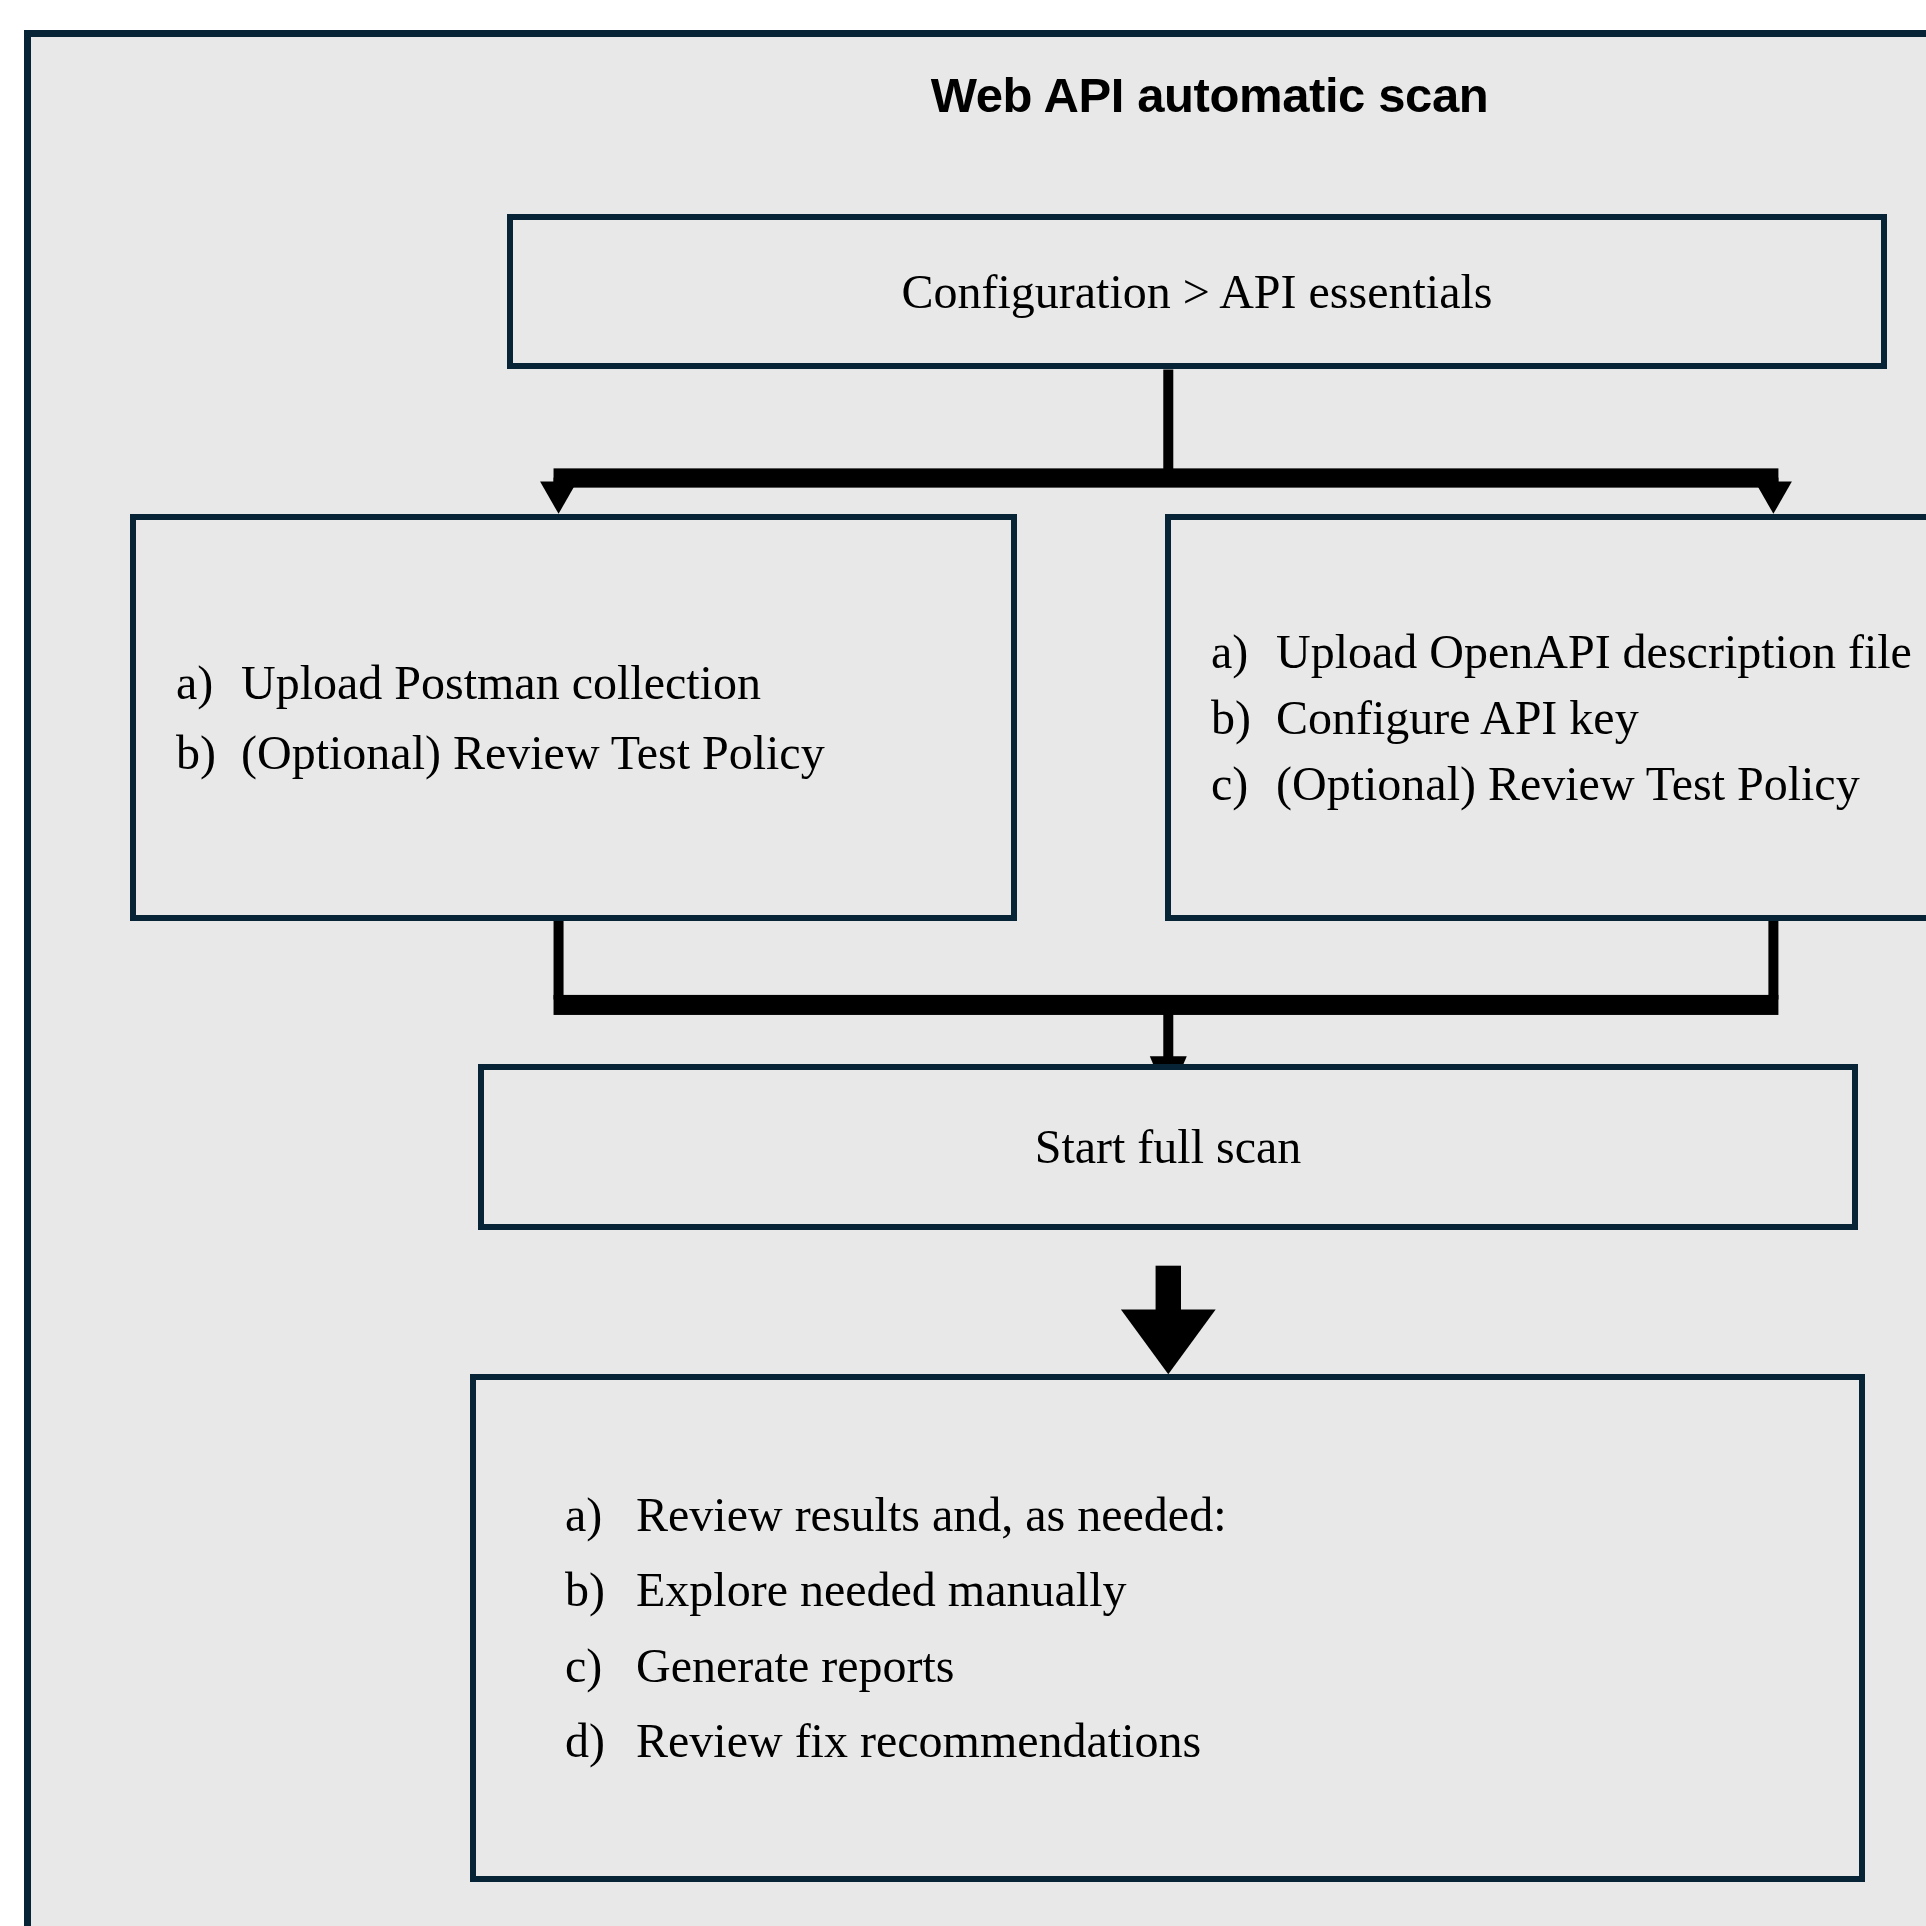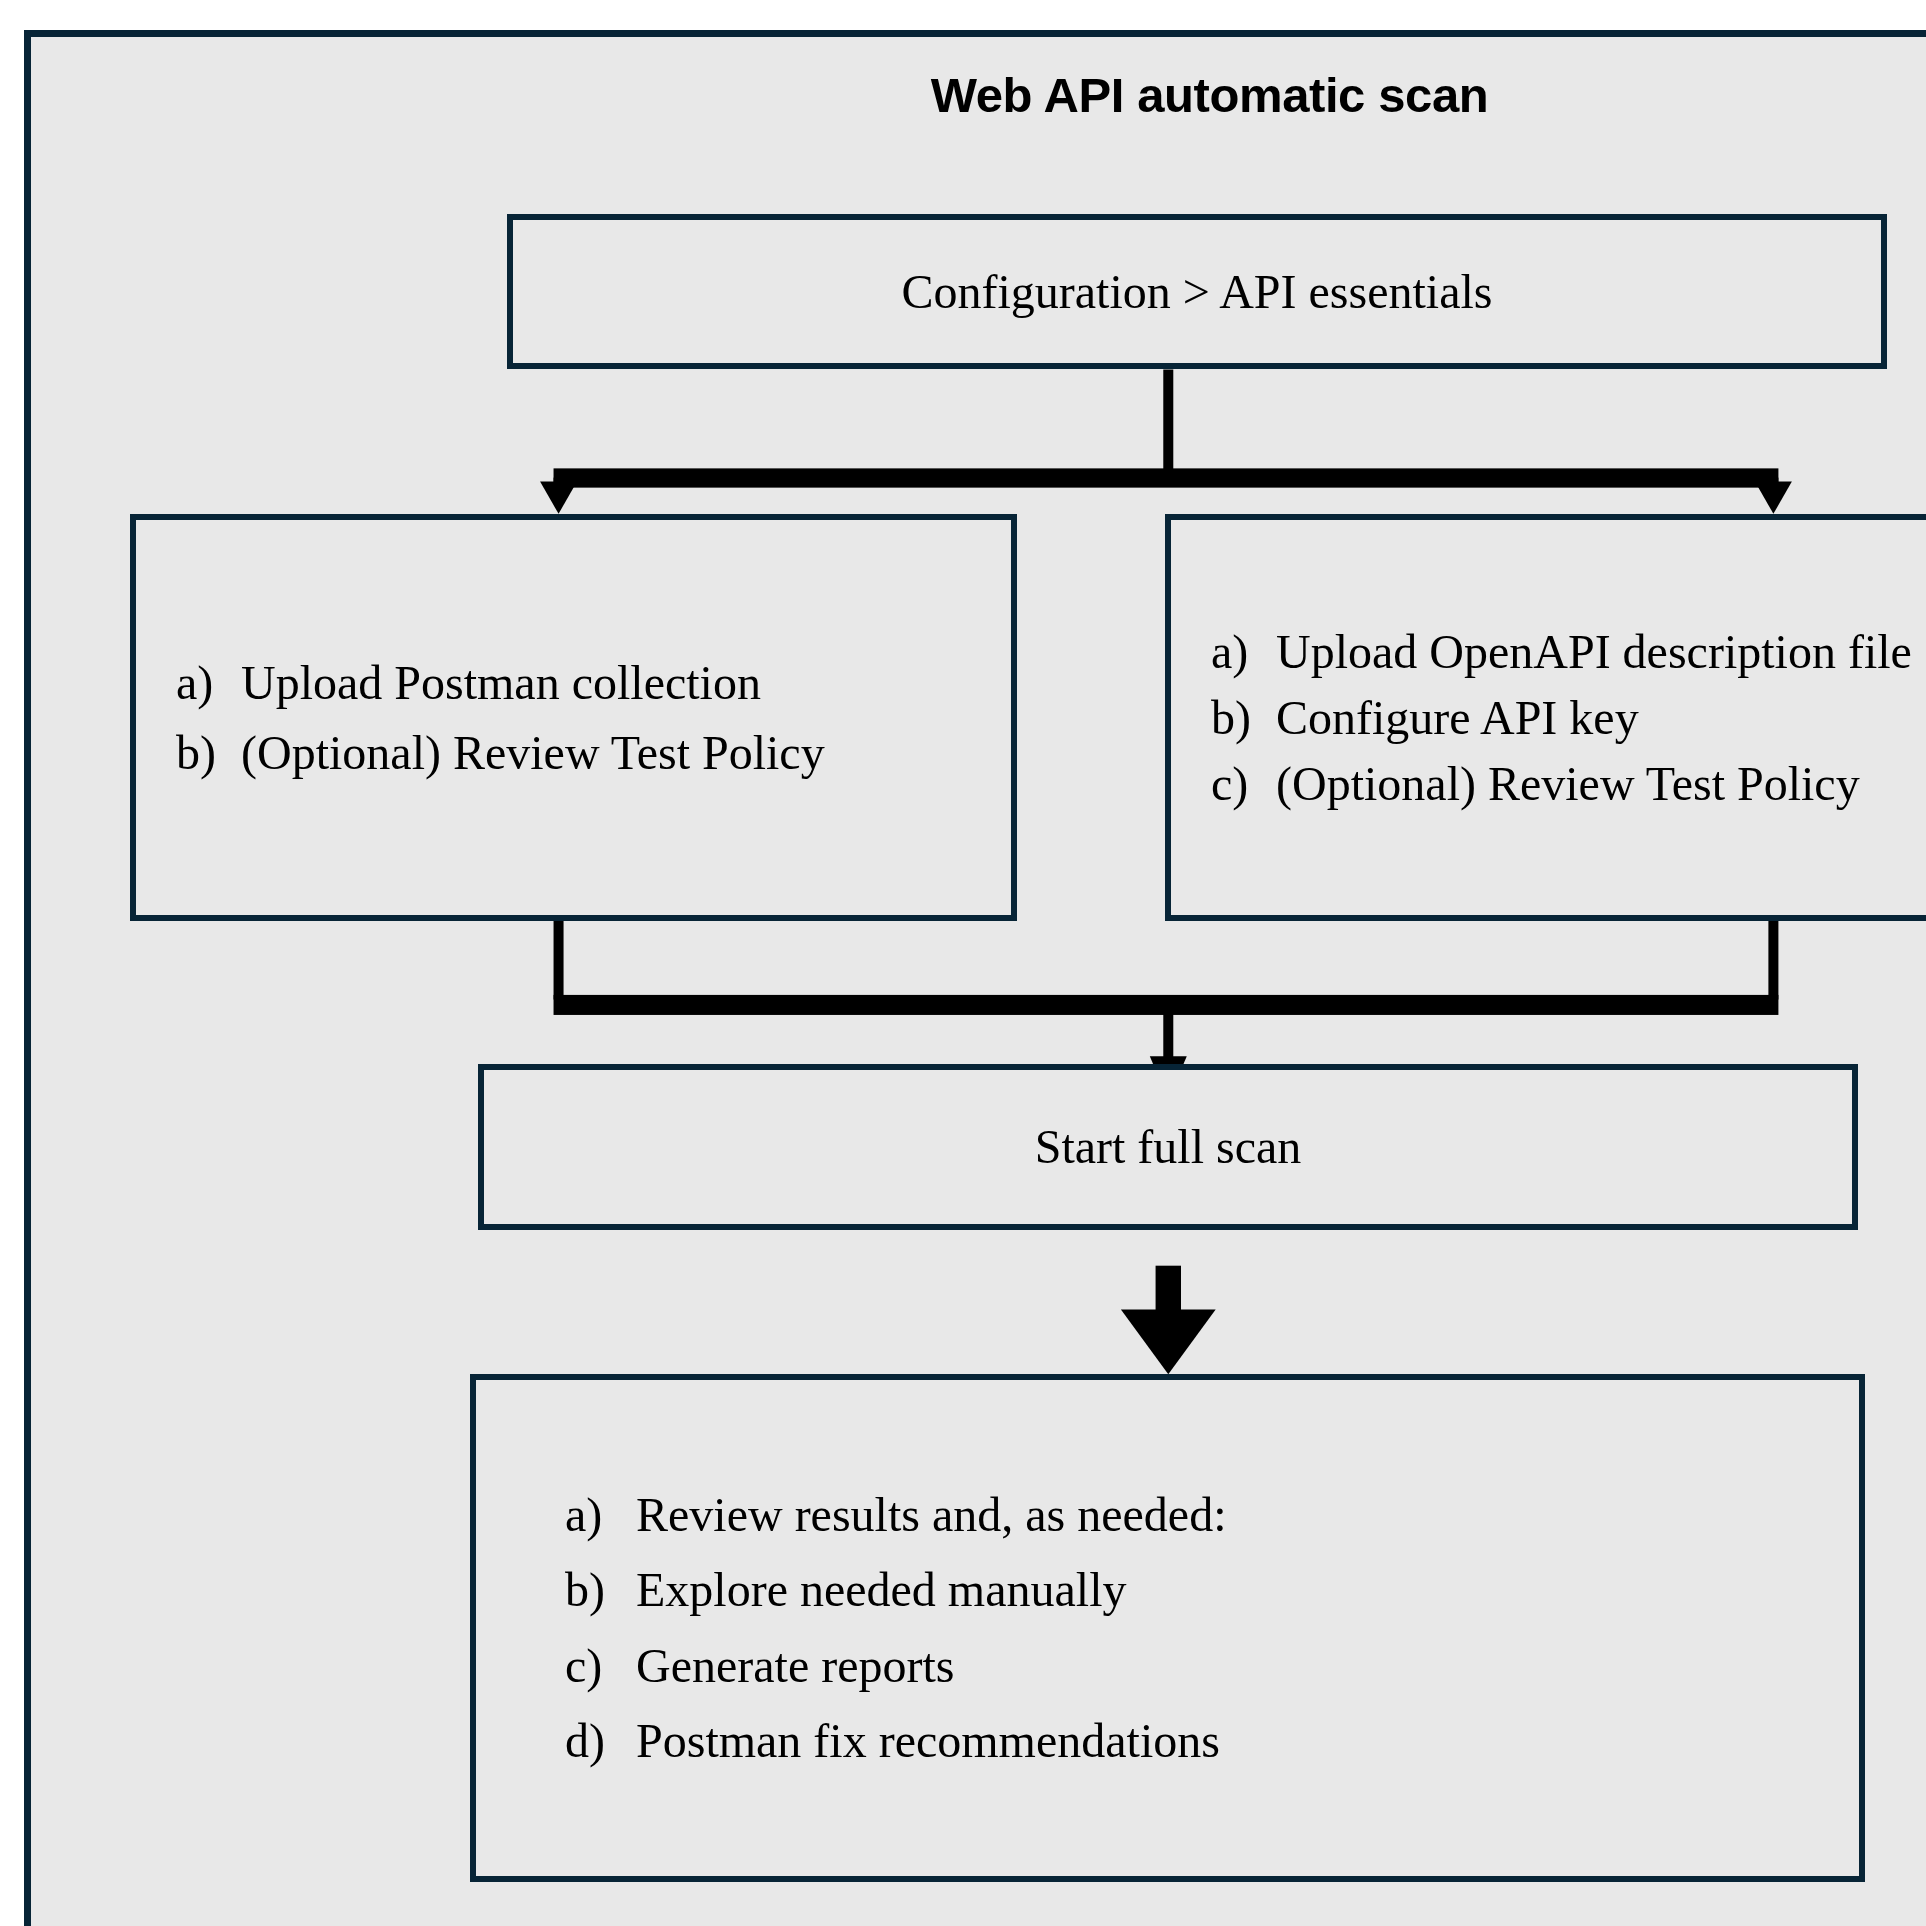--- a/index.html
+++ b/index.html
@@ -209,19 +209,19 @@
       <div class="step-row">
         <span class="step-marker">b)</span>
         <span class="step-text">Explore needed manually</span>
       </div>
       <div class="step-row">
         <span class="step-marker">c)</span>
         <span class="step-text">Generate reports</span>
       </div>
       <div class="step-row">
         <span class="step-marker">d)</span>
-        <span class="step-text">Postman fix recommendations</span>
+        <span class="step-text">Review fix recommendations</span>
       </div>
     </div>
   </div>
 
 </div>
 
 
 </body></html>

